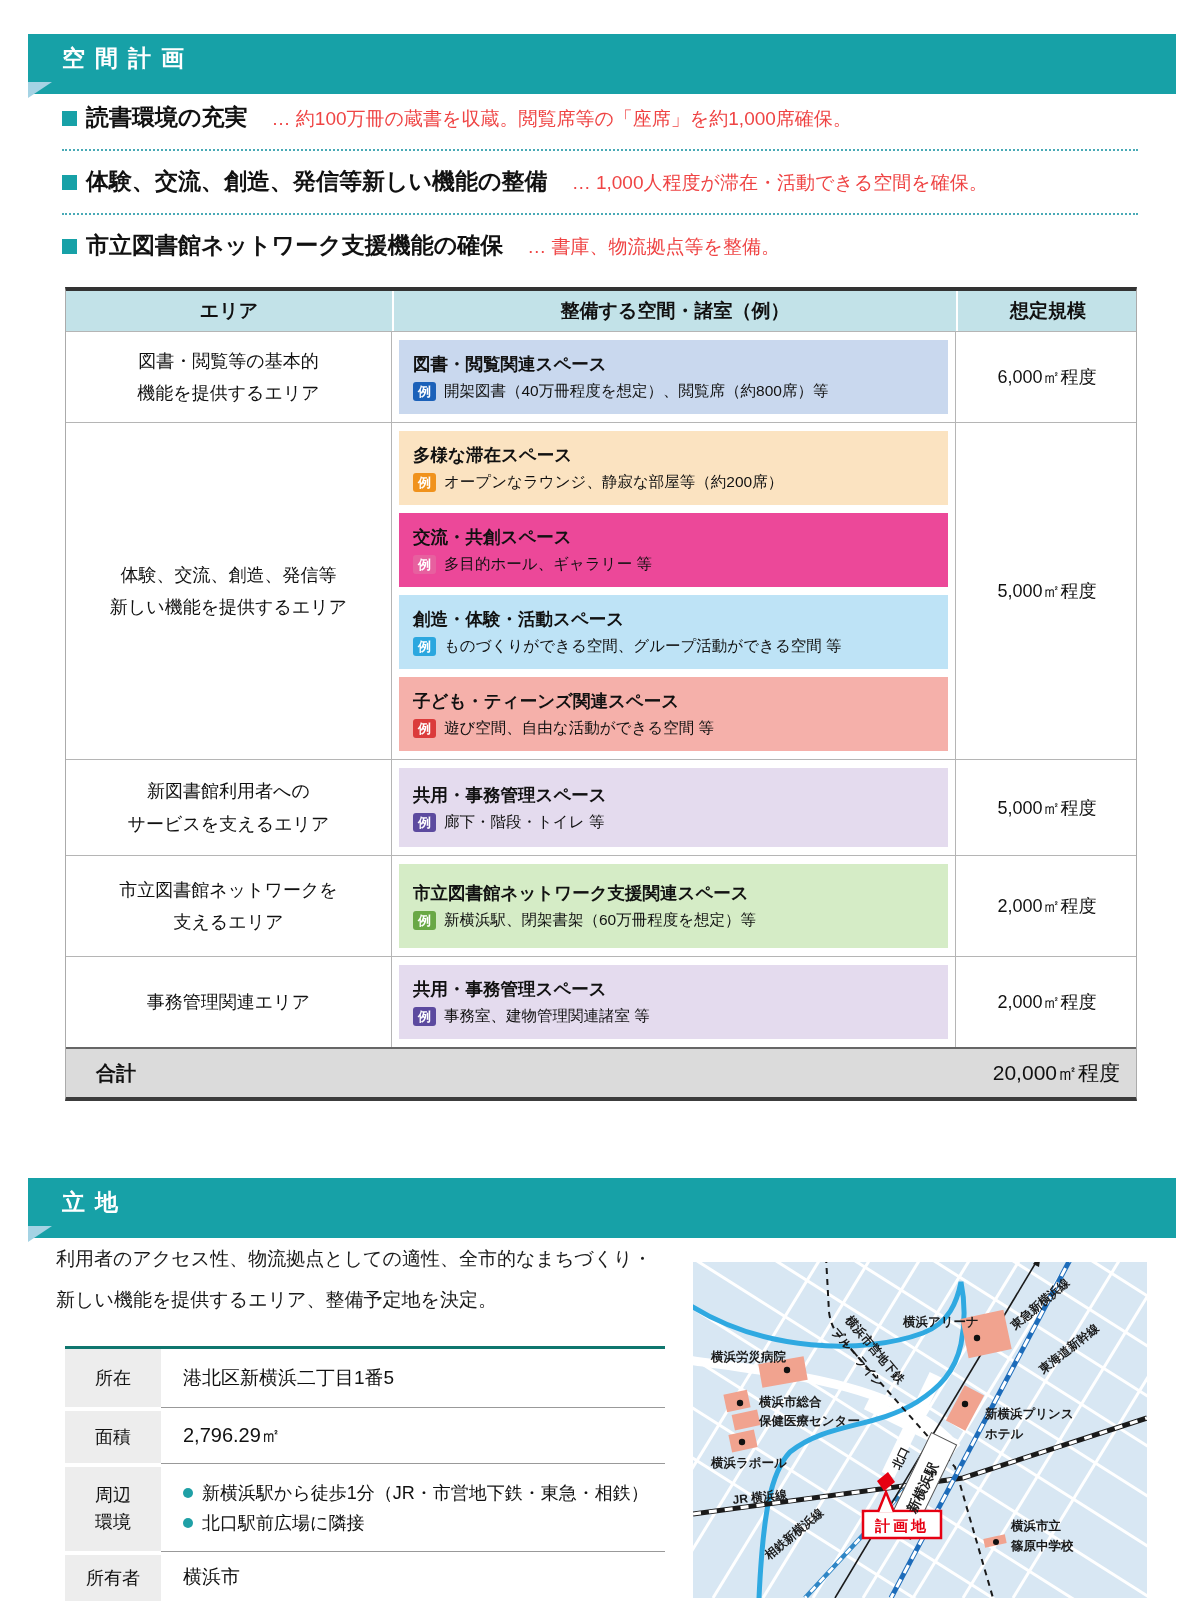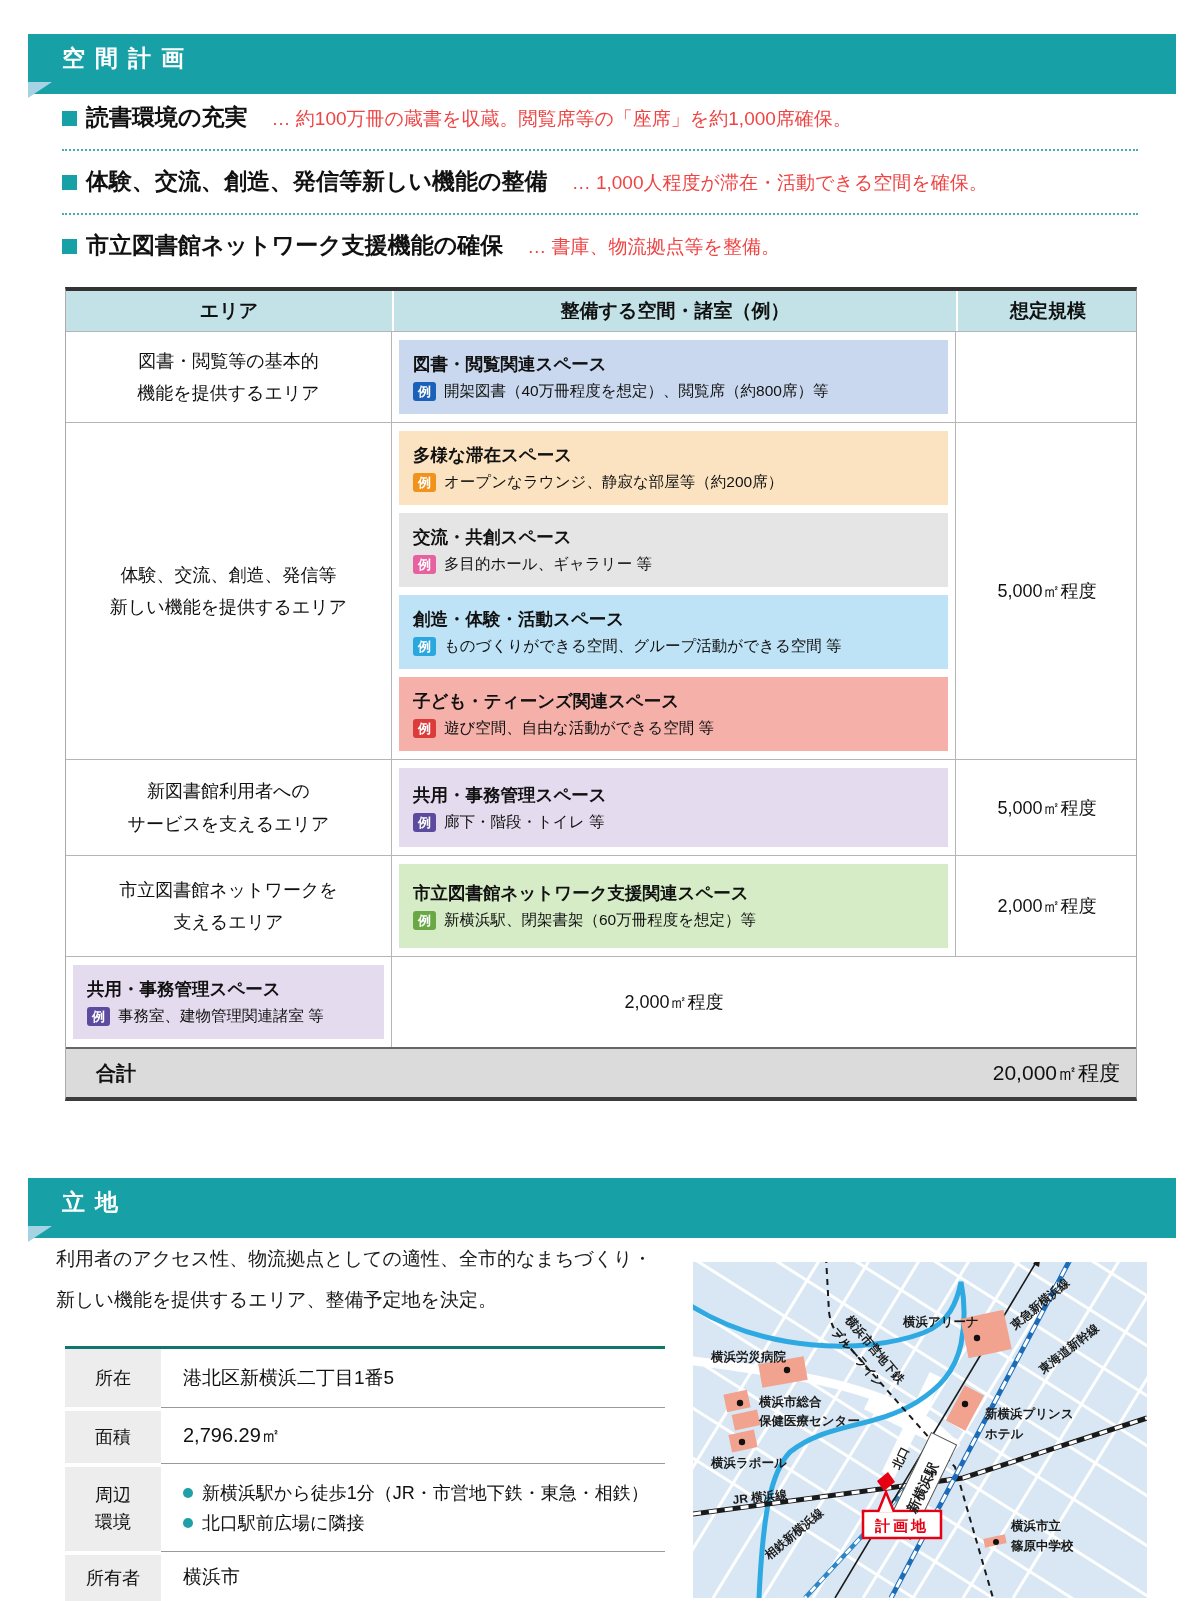--- a/index.html
+++ b/index.html
@@ -37,21 +37,21 @@
         flex-direction:column;gap:8px;justify-content:center;box-sizing:border-box;}
   .cell-scale{display:flex;align-items:center;justify-content:center;font-size:18px;color:#111;}
   .space{flex:1;padding:6px 14px;display:flex;flex-direction:column;justify-content:center;
         box-sizing:border-box;}
   .sp-title{font-size:17.5px;font-weight:bold;color:#111;margin-bottom:5px;}
   .sp-ex{font-size:15.5px;color:#111;display:flex;align-items:center;}
   .badge{font-size:13px;line-height:1;color:#fff;padding:3px 5px;border-radius:3px;
         font-weight:bold;margin-right:8px;flex:0 0 auto;}
   .sp-blue{background:#C9D8EE;}   .sp-blue .badge{background:#1B61B9;}
   .sp-orange{background:#FBE3C1;} .sp-orange .badge{background:#F0921C;}
-  .sp-pink{background:#e5e5e5;}   .sp-pink .badge{background:#E7609F;}
+  .sp-pink{background:#ec4899;}   .sp-pink .badge{background:#E7609F;}
   .sp-sky{background:#BEE3F6;}    .sp-sky .badge{background:#2BA7DF;}
   .sp-salmon{background:#F5B0AA;} .sp-salmon .badge{background:#DB3B3B;}
   .sp-purple{background:#E4DBEE;} .sp-purple .badge{background:#5C4A9F;}
   .sp-green{background:#D5ECC6;}  .sp-green .badge{background:#69A845;}
   .t-foot{height:48px;background:#DBDBDB;border-top:2px solid #666;display:flex;
         align-items:center;justify-content:space-between;padding:0 16px 0 30px;}
   .t-foot .fl{font-size:20px;font-weight:bold;}
   .t-foot .fv{font-size:21px;}
 
   
@@ -119,20 +119,21 @@
       </div>
       <div class="cell-spaces">
         <div class="space sp-blue">
           <div class="sp-title">図書・閲覧関連スペース</div>
           <div class="sp-ex">
             <span class="badge">例</span>
             <span>開架図書（40万冊程度を想定）、閲覧席（約800席）等</span>
           </div>
         </div>
       </div>
+      <div class="cell-scale">6,000㎡程度</div>
     </div>
 
     <div class="trow t-group" style="height:336px;">
       <div class="cell-area">
         <span>体験、交流、創造、発信等</span>
         <span>新しい機能を提供するエリア</span>
       </div>
       <div class="cell-spaces">
         <div class="space sp-orange">
           <div class="sp-title">多様な滞在スペース</div>
@@ -194,20 +195,23 @@
           <div class="sp-ex">
             <span class="badge">例</span>
             <span>新横浜駅、閉架書架（60万冊程度を想定）等</span>
           </div>
         </div>
       </div>
       <div class="cell-scale">2,000㎡程度</div>
     </div>
 
     <div class="trow t-group" style="height:90px;">
+      <div class="cell-area">
+        <span>事務管理関連エリア</span>
+      </div>
       <div class="cell-spaces">
         <div class="space sp-purple">
           <div class="sp-title">共用・事務管理スペース</div>
           <div class="sp-ex">
             <span class="badge">例</span>
             <span>事務室、建物管理関連諸室 等</span>
           </div>
         </div>
       </div>
       <div class="cell-scale">2,000㎡程度</div>

